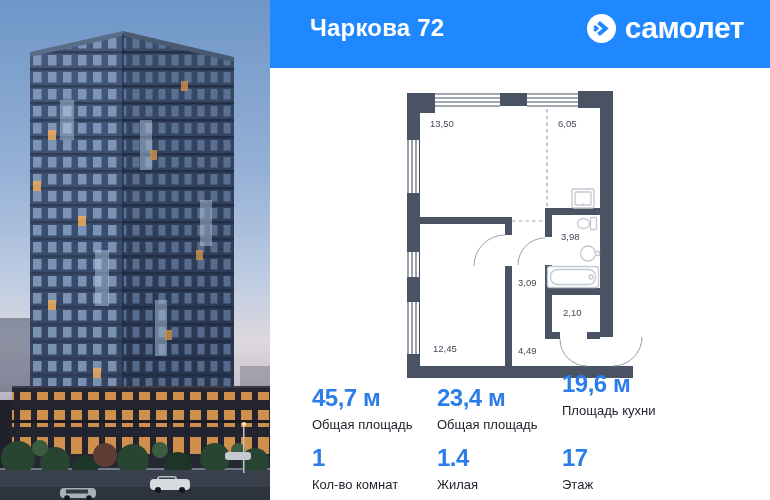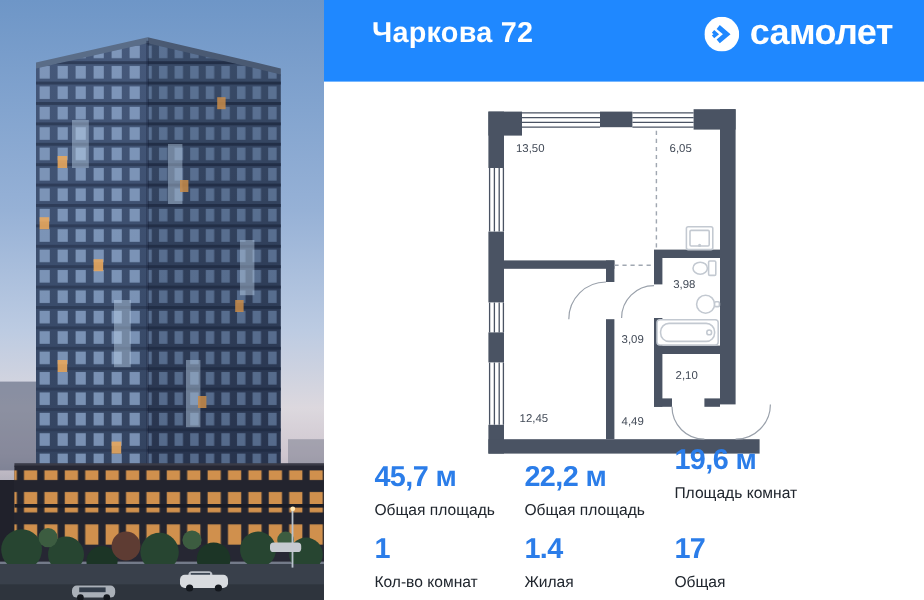--- a/index.html
+++ b/index.html
@@ -229,34 +229,34 @@
         <text x="33" y="264">12,45</text>
         <text x="118" y="266">4,49</text>
       </g>
     </svg>
 
     <div class="stat s1">
       <span class="v">45,7 м</span>
       <span class="l">Общая площадь</span>
     </div>
     <div class="stat s2">
-      <span class="v">22,2 м</span>
+      <span class="v">23,4 м</span>
       <span class="l">Общая площадь</span>
     </div>
     <div class="stat s3">
       <span class="v">19,6 м</span>
-      <span class="l">Площадь комнат</span>
+      <span class="l">Площадь кухни</span>
     </div>
     <div class="stat s4">
       <span class="v">1</span>
       <span class="l">Кол-во комнат</span>
     </div>
     <div class="stat s5">
       <span class="v">1.4</span>
       <span class="l">Жилая</span>
     </div>
     <div class="stat s6">
       <span class="v">17</span>
-      <span class="l">Общая</span>
+      <span class="l">Этаж</span>
     </div>
 
   </div>
 </div>
 
 </body></html>

